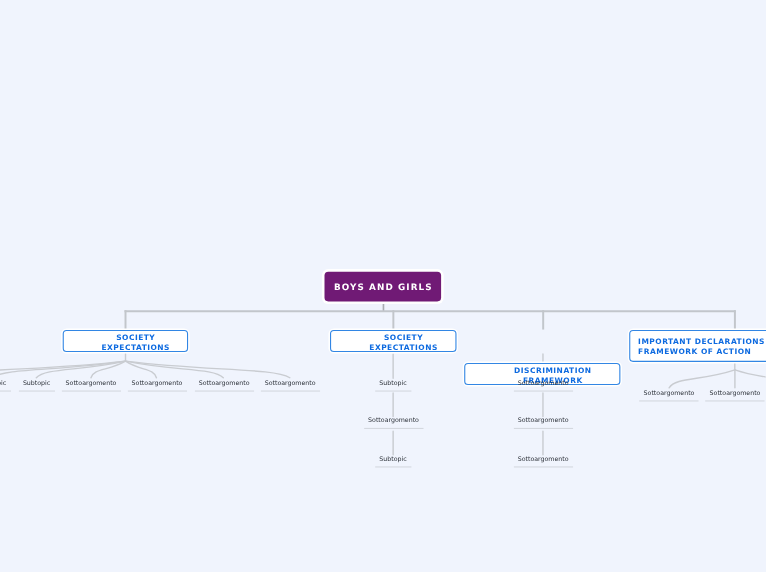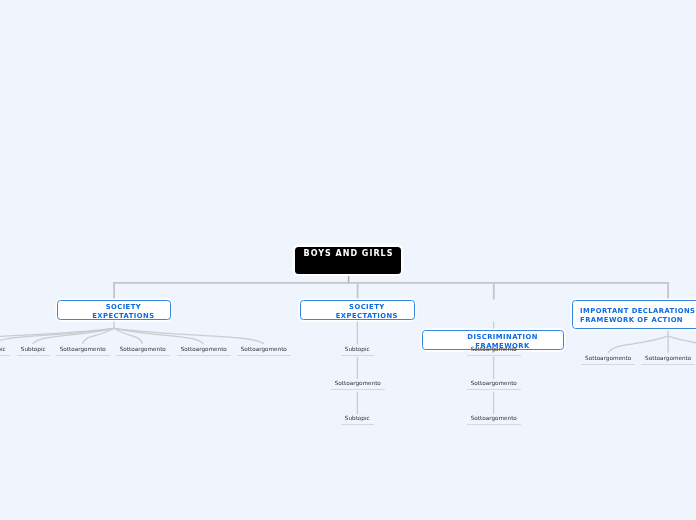--- a/index.html
+++ b/index.html
@@ -3,22 +3,22 @@
 <meta charset="utf-8">
 <title>Mind Map</title>
 <style>
   html,body{margin:0;padding:0;}
   body{width:696px;height:520px;overflow:hidden;background:#f0f4fd;
        font-family:"DejaVu Sans",sans-serif;-webkit-font-smoothing:antialiased;}
   #canvas{position:relative;width:696px;height:520px;overflow:hidden;}
   .node,.leaf{will-change:transform;}
   svg.links{position:absolute;left:0;top:0;width:696px;height:520px;}
   .node{position:absolute;box-sizing:border-box;}
-  .root{background:#000000;color:#ffffff;border-radius:3.5px;font-weight:bold;
-        font-size:8px;letter-spacing:1px;display:flex;align-items:flex-start;
+  .root{background:#701a75;color:#ffffff;border-radius:3.5px;font-weight:bold;
+        font-size:8px;letter-spacing:1px;display:flex;align-items:center;
         justify-content:center;box-shadow:0 0 0 2.4px #ffffff;padding-left:1px;padding-top:1.5px;}
   .l1{background:#ffffff;border:1.2px solid #3286e4;border-radius:3.5px;color:#0d6ae0;
       font-weight:bold;font-size:6.8px;letter-spacing:0.45px;display:flex;
       align-items:center;justify-content:flex-start;text-align:center;line-height:9px;
       box-shadow:0 0 0 1.4px #ffffff;padding-left:19px;padding-top:3px;}
   .l1.multi{justify-content:flex-start;text-align:left;padding-left:7.1px;}
   .leaf{position:absolute;color:#2b3038;text-align:center;white-space:nowrap;
         font-size:5.7px;}
   .leaf .txt{display:block;line-height:6px;}
   .leaf .rule{display:block;height:1px;background:#d4d8df;margin-top:2.6px;}

